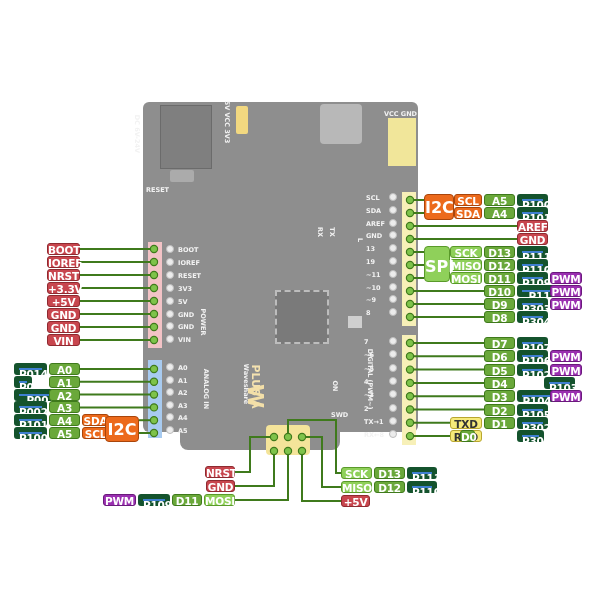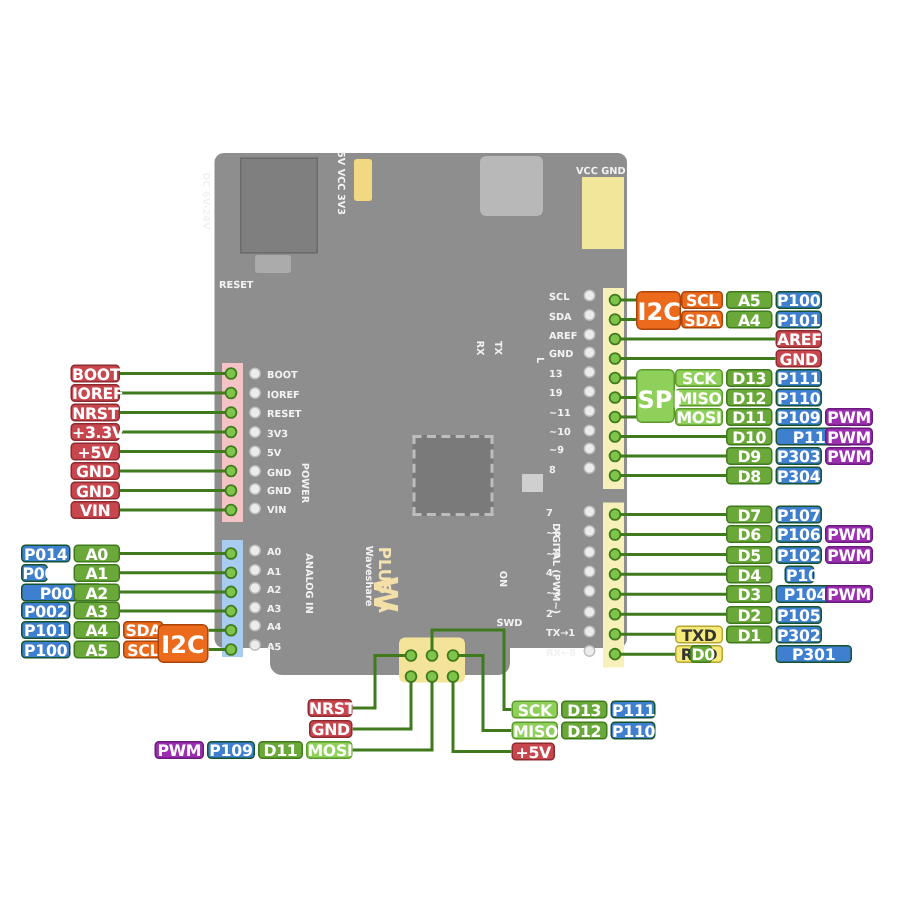--- a/index.html
+++ b/index.html
@@ -2,21 +2,21 @@
 <html><head>
 <meta charset="utf-8">
 <style>
   html,body{margin:0;padding:0;background:#fff;}
   body{width:600px;height:600px;position:relative;overflow:hidden;font-family:"DejaVu Sans",sans-serif;}
   #stage{position:absolute;left:0;top:0;width:600px;height:600px;}
   .board{position:absolute;background:#8e8e8e;}
   .pill{position:absolute;height:12px;line-height:12px;font-size:10.5px;font-weight:bold;color:#fff;text-align:center;border-radius:3px;box-sizing:border-box;white-space:nowrap;letter-spacing:-0.2px;}
   .red{background:#c8464e;border:1px solid #8e2a30;}
   .green{background:#6aa83a;border:1px solid #3f7a1c;}
-  .blue{background:#3f7fd0;border:1px solid #14532d;}
+  .blue{background:#3f7fd0;border:5px solid #14532d;}
   .purple{background:#9a2fb0;border:1px solid #6a1a7c;}
   .orange{background:#ec6a1c;border:1px solid #a9450b;}
   .yellow{background:#f6ea7a;border:1px solid #b8a630;color:#333;}
   .lgreen{background:#8fd05a;border:1px solid #5a9a2a;}
   .bigtag{position:absolute;color:#fff;font-weight:bold;font-size:16px;text-align:center;border-radius:4px;box-sizing:border-box;}
   .silk{position:absolute;color:#f2f2f2;font-size:6.5px;font-weight:bold;white-space:nowrap;}
   .hole{position:absolute;width:8px;height:8px;border-radius:50%;background:#ececec;border:1px solid #bdbdbd;box-sizing:border-box;}
   svg{position:absolute;left:0;top:0;}
 </style>
 </head>
@@ -277,32 +277,32 @@
   <div id="right-bottom">
       <div class="pill green" style="left: 484px; top: 337px; width: 31px;">D7</div>
       <div class="pill blue" style="left: 517px; top: 337px; width: 31px;">P107</div>
       <div class="pill green" style="left: 484px; top: 350.3px; width: 31px;">D6</div>
       <div class="pill blue" style="left: 517px; top: 350.3px; width: 31px;">P106</div>
       <div class="pill purple" style="left: 550px; top: 350.3px; width: 32px;">PWM</div>
       <div class="pill green" style="left: 484px; top: 363.6px; width: 31px;">D5</div>
       <div class="pill blue" style="left: 517px; top: 363.6px; width: 31px;">P102</div>
       <div class="pill purple" style="left: 550px; top: 363.6px; width: 32px;">PWM</div>
       <div class="pill green" style="left: 484px; top: 376.9px; width: 31px;">D4</div>
-      <div class="pill blue" style="left: 523px; top: 376.9px; width: 20px;">P103</div>
+      <div class="pill blue" style="left: 544px; top: 376.9px; width: 31px;">P103</div>
       <div class="pill green" style="left: 484px; top: 390.2px; width: 31px;">D3</div>
       <div class="pill blue" style="left: 517px; top: 390.2px; width: 40px;">P104</div>
       <div class="pill purple" style="left: 550px; top: 390.2px; width: 32px;">PWM</div>
       <div class="pill green" style="left: 484px; top: 403.5px; width: 31px;">D2</div>
       <div class="pill blue" style="left: 517px; top: 403.5px; width: 31px;">P105</div>
       <div class="pill yellow" style="left: 450px; top: 416.8px; width: 32px;">TXD</div>
       <div class="pill green" style="left: 484px; top: 416.8px; width: 31px;">D1</div>
       <div class="pill blue" style="left: 517px; top: 416.8px; width: 31px;">P302</div>
       <div class="pill yellow" style="left: 450px; top: 430.1px; width: 32px;">RXD</div>
       <div class="pill green" style="left: 460px; top: 430.1px; width: 15px;">D0</div>
-      <div class="pill blue" style="left: 517px; top: 430.1px; width: 51px;">P301</div>
+      <div class="pill blue" style="left: 517px; top: 430.1px; width: 27px;">P301</div>
     </div>
 
   <div class="pill red" style="left:205px;top:466px;width:30px;">NRST</div>
   <div class="pill red" style="left:206px;top:480px;width:29px;">GND</div>
   <div class="pill purple" style="left:103px;top:494px;width:33px;">PWM</div>
   <div class="pill blue" style="left:138px;top:494px;width:32px;">P109</div>
   <div class="pill green" style="left:172px;top:494px;width:30px;">D11</div>
   <div class="pill lgreen" style="left:204px;top:494px;width:31px;">MOSI</div>
 
   <div class="pill lgreen" style="left:341px;top:467px;width:31px;">SCK</div>

